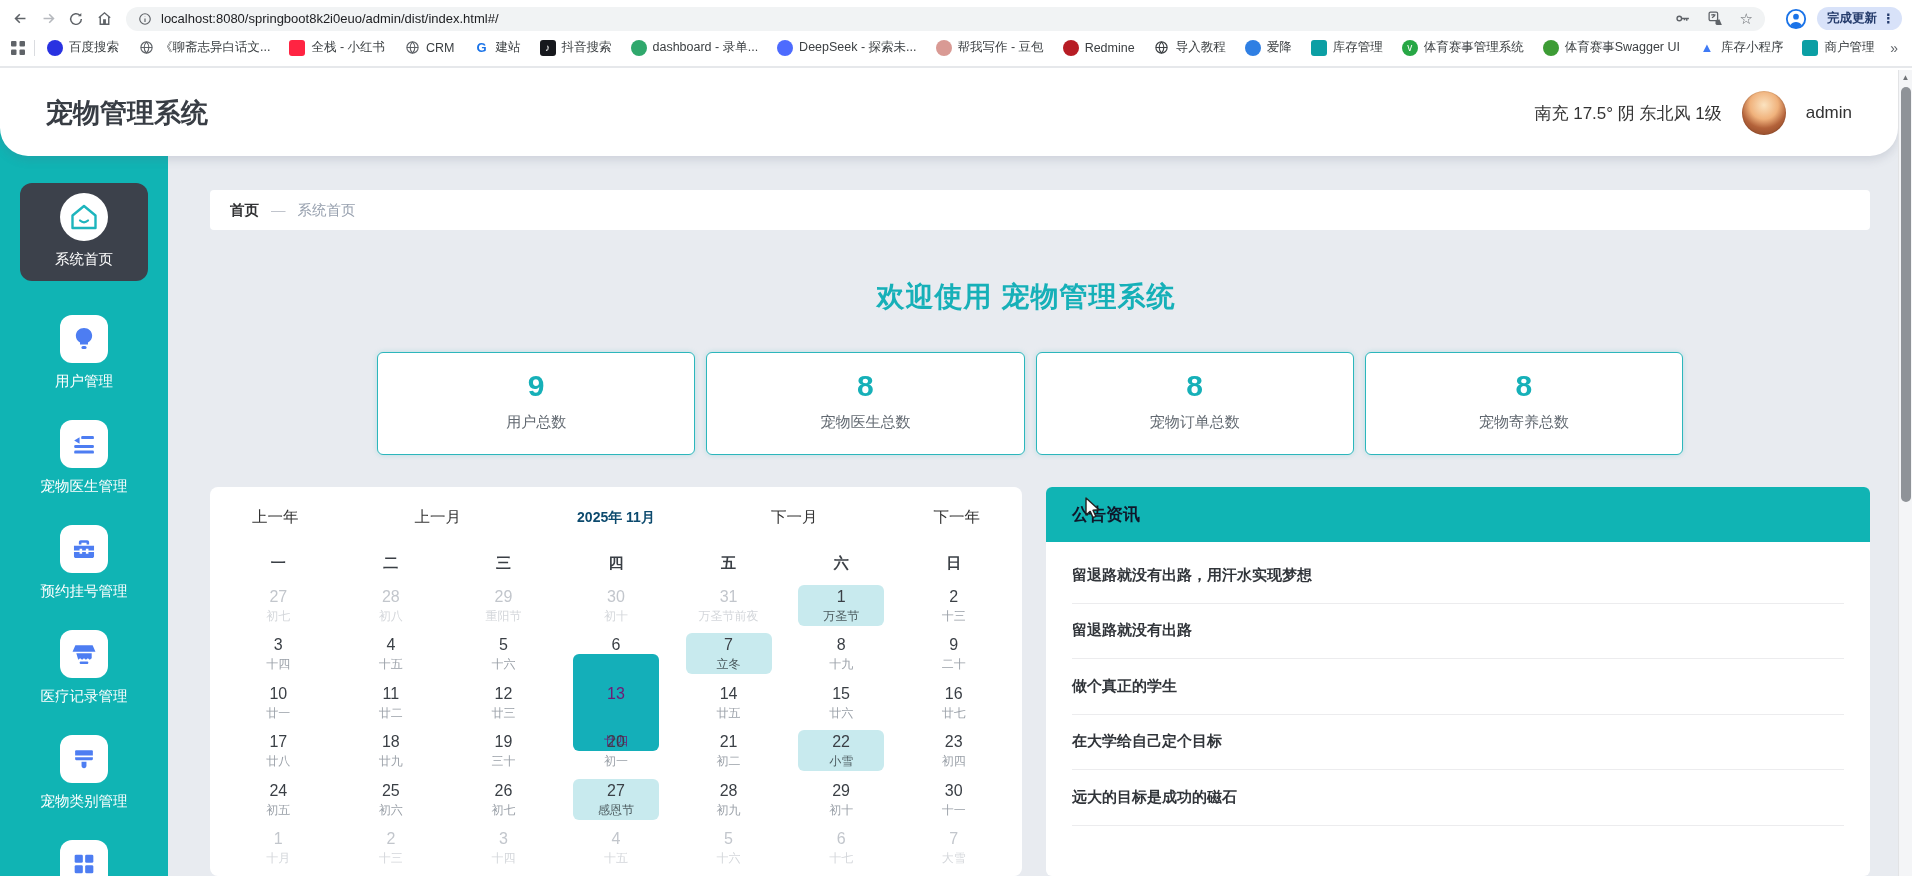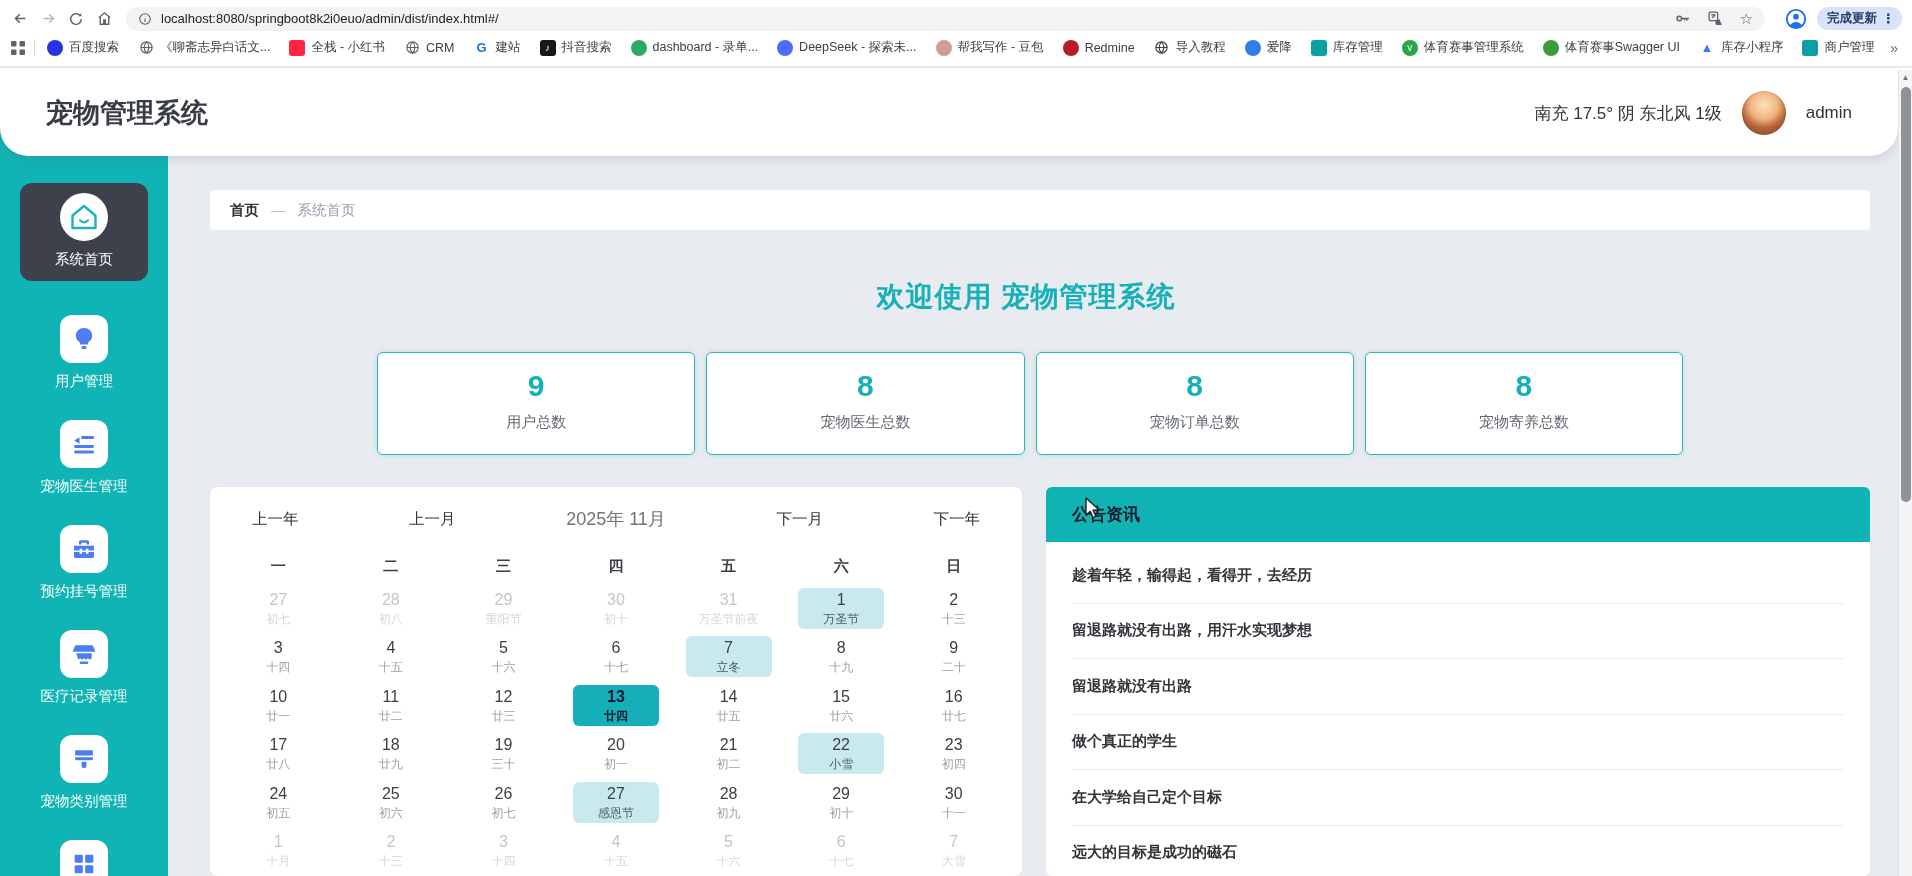--- a/index.html
+++ b/index.html
@@ -70,33 +70,33 @@
 
   .stats-row { position:absolute; left:377px; top:352px; width:1306px; display:flex; gap:11px; }
   .stat-card { flex:1; height:103px; background:#fff; border:1px solid #2cb6bc; border-radius:6px;
     box-shadow:0 0 5px rgba(44,182,188,.25); text-align:center; }
   .stat-value { margin-top:16px; font-size:30px; font-weight:bold; color:var(--accent-text,#16b0b8); }
   .stat-label { margin-top:10px; font-size:15px; color:#636a72; }
 
   .calendar-panel { position:absolute; left:210px; top:487px; width:812px; height:389px; background:#fff; border-radius:8px; overflow:hidden; padding:20px 12px 0; }
   .cal-nav { display:flex; align-items:center; justify-content:space-between; padding:0 30px; font-size:15.5px; color:#333; }
   .cal-nav .nav-link { cursor:pointer; }
-  .cal-title { font-size:18px; font-weight:400; color:#737373; }
+  .cal-title { font-size:14px; font-weight:700; color:#0c4a6e; }
   .cal-weekdays { display:grid; grid-template-columns:repeat(7,1fr); margin-top:26px; text-align:center; font-size:15px; font-weight:600; color:#3a3f45; }
   .cal-grid { display:grid; grid-template-columns:repeat(7,1fr); margin-top:8px; }
   .day-cell { height:48.5px; display:flex; align-items:center; justify-content:center; cursor:pointer; }
   .day-inner { width:86px; border-radius:6px; padding:1px 0 2px; text-align:center; }
   .day-num { font-size:16px; color:#3a3f45; line-height:22px; }
   .day-lunar { font-size:12px; color:#9aa0a8; line-height:16px; }
   .day-cell.prev .day-num, .day-cell.next .day-num { color:#c2c6cc; }
   .day-cell.prev .day-lunar, .day-cell.next .day-lunar { color:#d4d7db; }
   .day-cell.hl .day-inner { background:var(--hl-day,#c8eaee); }
   .day-cell.hl .day-lunar { color:#4b5a5e; }
   .day-cell.sel .day-inner { background:var(--sel-day,#14afb9); }
-  .day-cell.sel .day-num, .day-cell.sel .day-lunar { color:#0f172a; font-weight:bold; }
+  .day-cell.sel .day-num, .day-cell.sel .day-lunar { color:#701a75; font-weight:normal;margin-top:28px; }
 
   .announce-panel { position:absolute; left:1046px; top:487px; width:824px; height:389px; background:#fff; border-radius:6px; overflow:hidden; }
   .announce-header { height:55px; background:var(--accent,#10b4b4); color:#0f172a; font-size:17px; font-weight:bold;
     display:flex; align-items:center; padding:0 26px; }
   .announce-list { list-style:none; margin:0; padding:6px 26px 0; }
   .announce-list li { height:55.5px; display:flex; align-items:center; font-size:15px; font-weight:600; color:#31353a;
     border-bottom:1px solid #ececee; cursor:pointer; }
 
   
   .scrollbar { position:absolute; top:70px; right:0; bottom:0; width:14px; background:#f4f5f7; border-left:1px solid #e2e3e5; z-index:40; }
@@ -645,21 +645,20 @@
           <div class="day-num">7</div>
           <div class="day-lunar">大雪</div>
         </div>
       </div>
     </div>
 </div>
 
 <div class="announce-panel">
   <div class="announce-header">公告资讯</div>
   <ul class="announce-list" id="announce-list">
-      <li>趁着年轻，输得起，看得开，去经历</li>
       <li>留退路就没有出路，用汗水实现梦想</li>
       <li>留退路就没有出路</li>
       <li>做个真正的学生</li>
       <li>在大学给自己定个目标</li>
       <li>远大的目标是成功的磁石</li>
     </ul>
 </div>
 
 <div class="scrollbar">
   <div class="scroll-arrow">▲</div>

